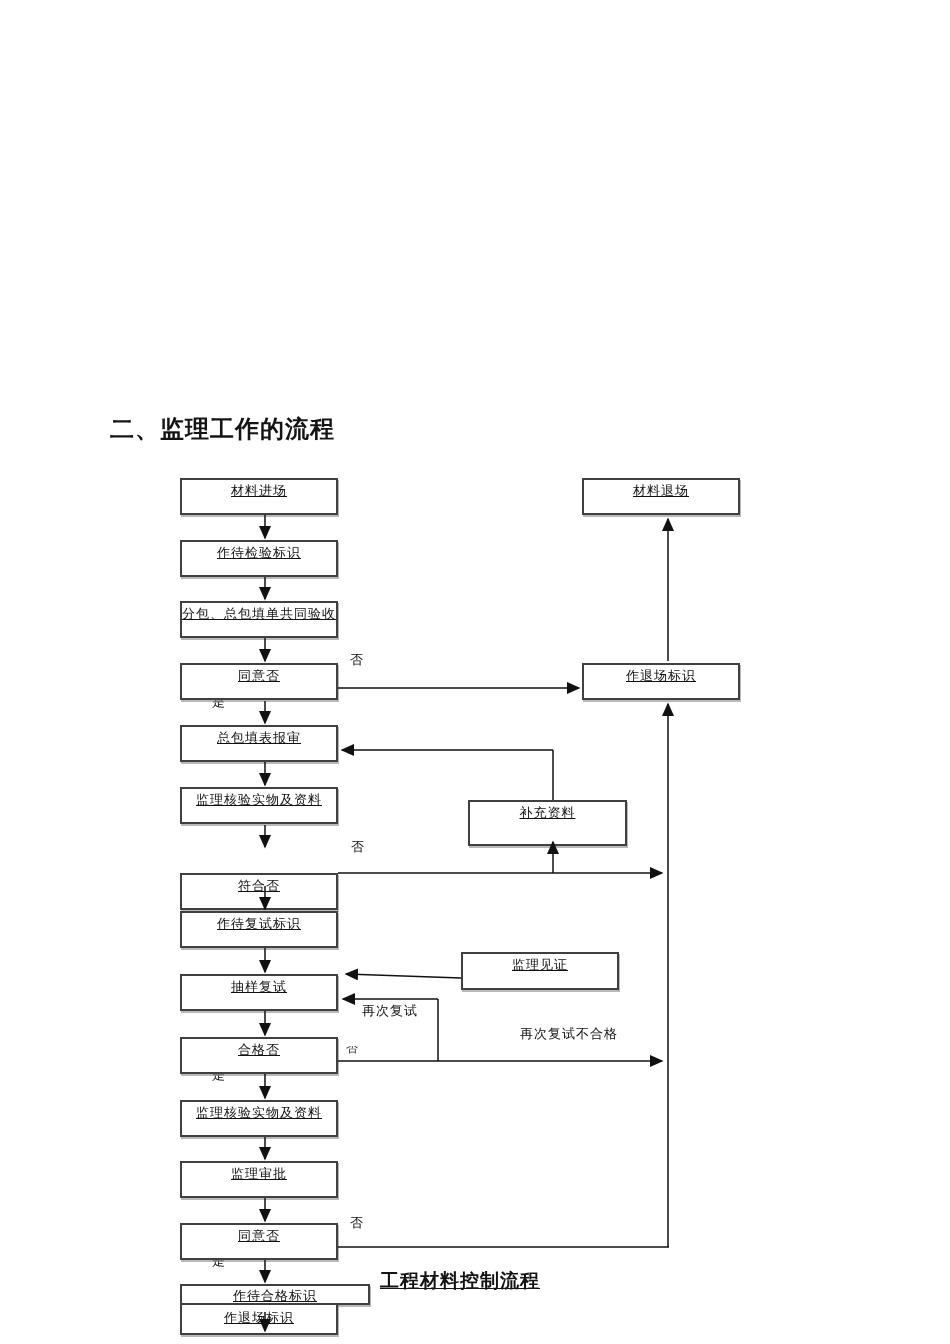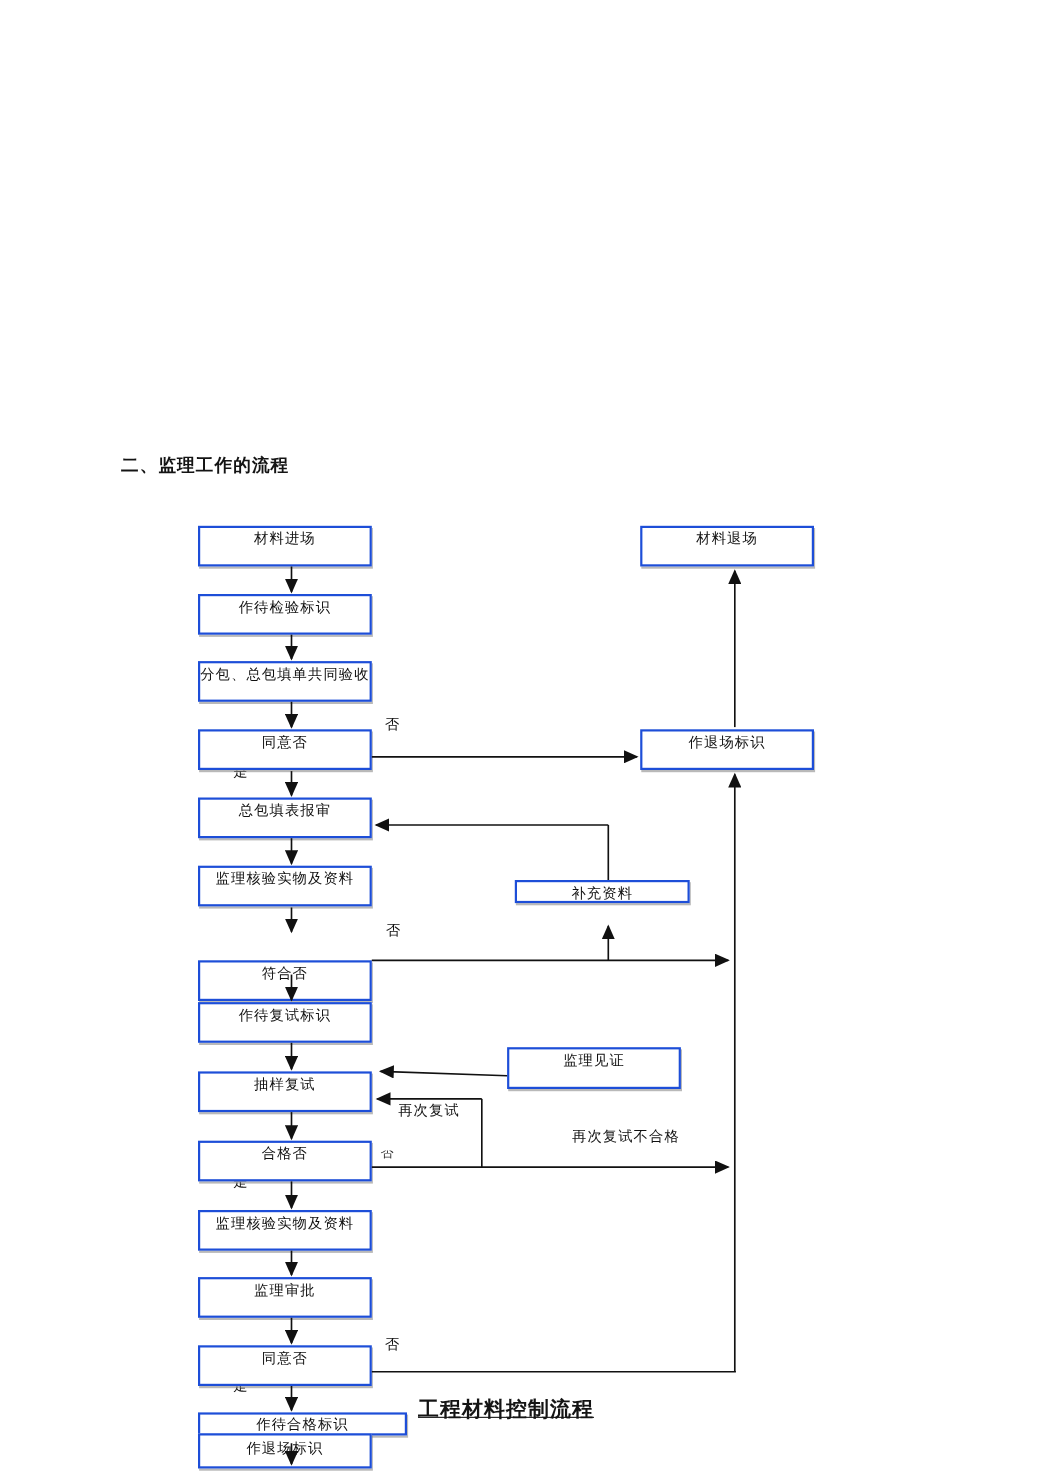--- a/index.html
+++ b/index.html
@@ -1,27 +1,27 @@
 <!DOCTYPE html>
 <html><head>
 <meta charset="utf-8">
 <style>
   html,body{margin:0;padding:0;background:#ffffff;}
   #page{position:relative;width:950px;height:1344px;background:#ffffff;overflow:hidden;
         font-family:"DejaVu Sans",sans-serif;color:#141414;}
-  .heading{position:absolute;left:110px;top:413px;font-size:16px;font-weight:bold;
+  .heading{position:absolute;left:110px;top:413px;font-size:24px;font-weight:bold;
            letter-spacing:1px;font-family:"DejaVu Sans",sans-serif;z-index:4;}
   .caption{position:absolute;left:380px;top:1268px;font-size:19px;font-weight:bold;
            text-decoration:underline;letter-spacing:1px;
            font-family:"DejaVu Serif",serif;z-index:4;}
-  .pbox{position:absolute;box-sizing:border-box;border:2px solid #1d4ed8;background:#ffffff;
+  .pbox{position:absolute;box-sizing:border-box;border:2px solid #404040;background:#ffffff;
         display:flex;justify-content:center;align-items:flex-start;padding-top:4px;
         font-size:13px;line-height:14px;letter-spacing:1px;color:#111;z-index:2;
         font-family:"DejaVu Serif",serif;box-shadow:1px 2px 0 rgba(115,115,115,0.5);
-        white-space:nowrap;}
+        white-space:nowrap;text-decoration:underline;}
   .elabel{position:absolute;font-size:13px;line-height:14px;color:#111;z-index:1;
           font-family:"DejaVu Serif",serif;letter-spacing:1px;white-space:nowrap;}
   .elabel.over{z-index:4;}
   .clipwrap{position:absolute;left:346px;top:1046px;width:12px;height:9px;overflow:hidden;z-index:4;}
   .clipwrap span{display:block;font-size:12px;line-height:14px;margin-top:-5px;color:#333;
                  font-family:"DejaVu Serif",serif;}
   svg.connectors{position:absolute;left:0;top:0;z-index:3;pointer-events:none;}
 </style>
 </head>
 <body>
@@ -41,21 +41,21 @@
   <div class="pbox" style="left:180px;top:974px;width:158px;height:37px">抽样复试</div>
   <div class="pbox" style="left:180px;top:1037px;width:158px;height:37px">合格否</div>
   <div class="pbox" style="left:180px;top:1100px;width:158px;height:37px">监理核验实物及资料</div>
   <div class="pbox" style="left:180px;top:1161px;width:158px;height:37px">监理审批</div>
   <div class="pbox" style="left:180px;top:1223px;width:158px;height:37px">同意否</div>
   <div class="pbox" style="left:180px;top:1284px;width:190px;height:21px;padding-top:3px">作待合格标识</div>
   <div class="pbox" style="left:180px;top:1303px;width:158px;height:32px;padding-top:6px">作退场标识</div>
 
   <div class="pbox" style="left:582px;top:478px;width:158px;height:37px">材料退场</div>
   <div class="pbox" style="left:582px;top:663px;width:158px;height:37px">作退场标识</div>
-  <div class="pbox" style="left:468px;top:800px;width:159px;height:21px">补充资料</div>
+  <div class="pbox" style="left:468px;top:800px;width:159px;height:46px">补充资料</div>
   <div class="pbox" style="left:461px;top:952px;width:158px;height:38px">监理见证</div>
 
   <div class="elabel over" style="left:350px;top:653px">否</div>
   <div class="elabel" style="left:212px;top:695px">是</div>
   <div class="elabel over" style="left:351px;top:840px">否</div>
   <div class="elabel" style="left:212px;top:880px">是</div>
   <div class="clipwrap">
     <span>否</span>
   </div>
   <div class="elabel" style="left:212px;top:1068px">是</div>

